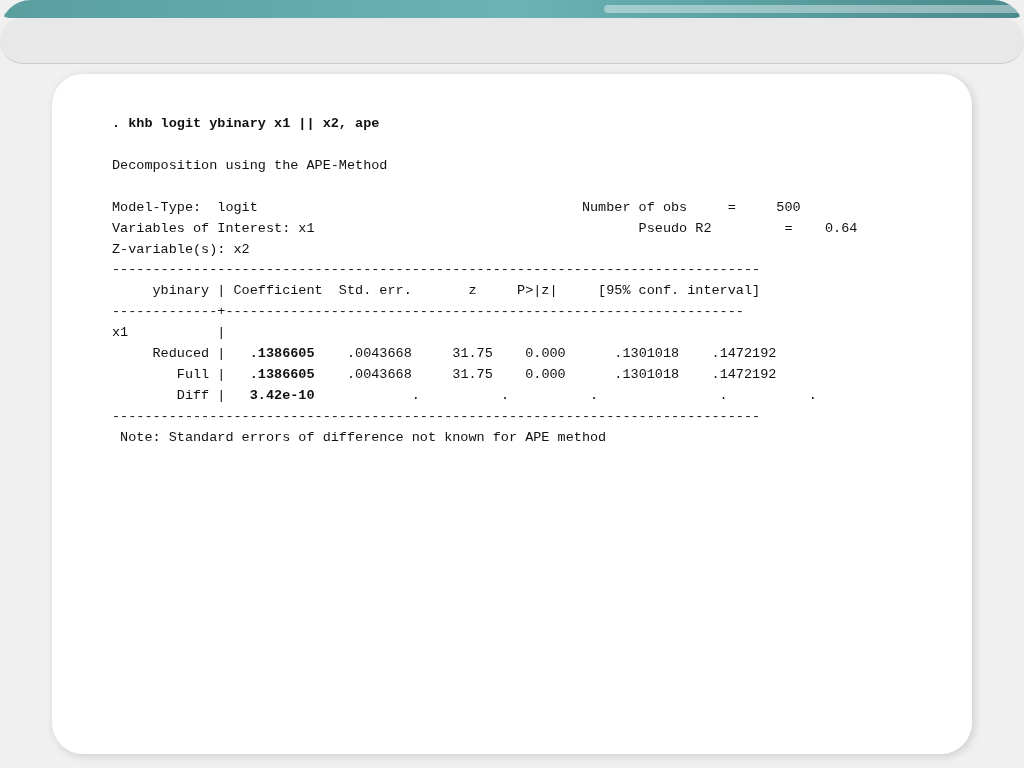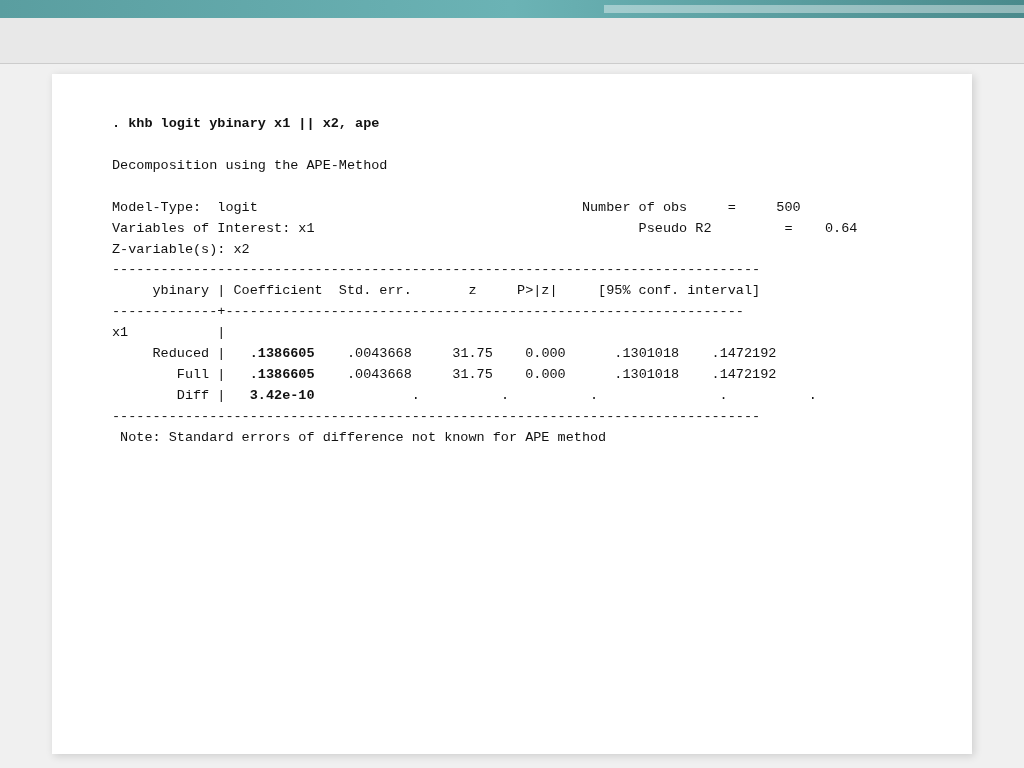--- a/index.html
+++ b/index.html
@@ -1,18 +1,19 @@
 <!DOCTYPE html>
 <html><head>
   <meta charset="utf-8">
   <style>
     * {
       margin: 0;
       padding: 0;
       box-sizing: border-box;
+      border-radius: 31px;
     }
 
     body {
       width: 1024px;
       height: 768px;
       background: #f0f0f0;
       font-family: 'Courier New', Courier, monospace;
       overflow: hidden;
     }
 

